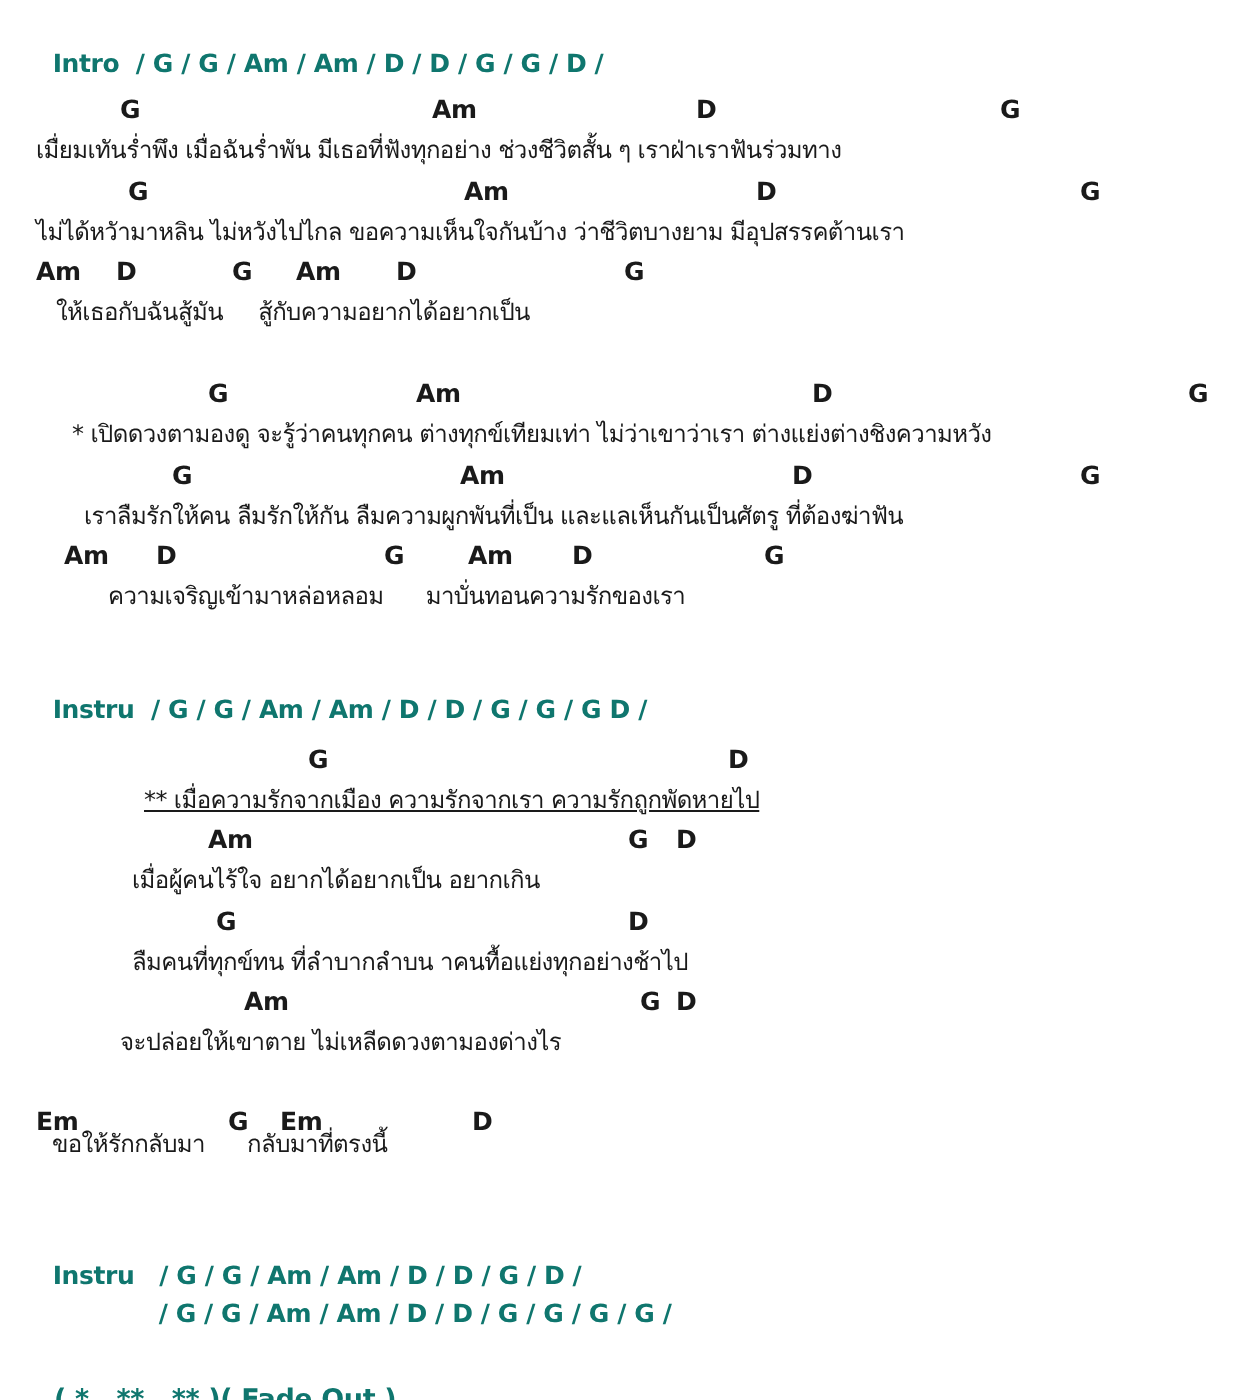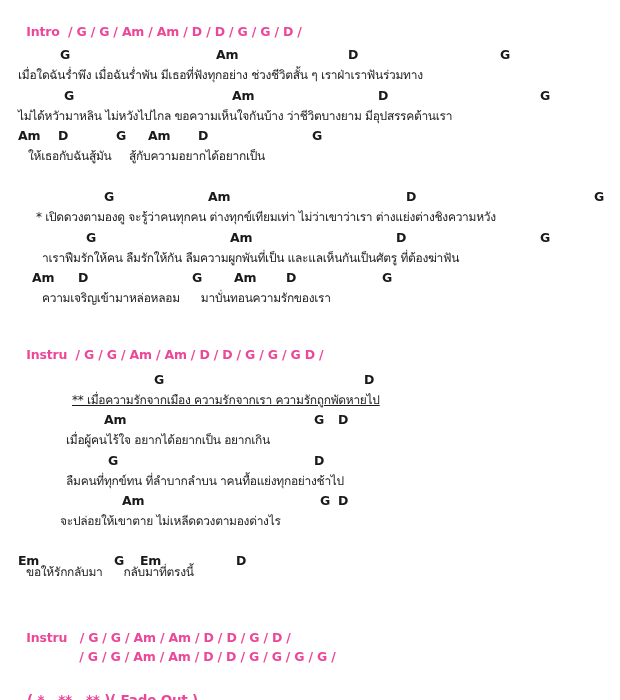--- a/index.html
+++ b/index.html
@@ -13,41 +13,41 @@
   }
   .chord {
     font-family: "DejaVu Sans", sans-serif; font-weight: bold; font-size: 12.5px;
     color: #1a1a1a; letter-spacing: -0.2px;
   }
   .lyric {
     font-family: "DejaVu Sans", sans-serif; font-size: 12px; color: #1a1a1a;
     letter-spacing: -0.3px;
   }
   .section {
-    font-family: "DejaVu Sans", sans-serif; font-weight: bold; font-size: 12.5px; color: #ec4899;
+    font-family: "DejaVu Sans", sans-serif; font-weight: bold; font-size: 12.5px; color: #0f766e;
     letter-spacing: -0.2px;
   }
   .c { position: absolute; top: 0; }
   .row { position: absolute; height: 16px; }
 </style>
 </head>
 <body>
 
 <div class="line section" style="left:18px; top:8px;">
   <span>Intro</span>&nbsp;&nbsp;<span>/ G / G / Am / Am / D / D / G / G / D /</span>
 </div>
 
 <div id="verse1">
     <div class="row chord" style="top: 47px; left: 0px; width: 620px;">
       <span class="c" style="left: 60px;">G</span>
       <span class="c" style="left: 216px;">Am</span>
       <span class="c" style="left: 348px;">D</span>
       <span class="c" style="left: 500px;">G</span>
     </div>
-    <div class="line lyric" style="top: 67px; left: 18px;">เมื่อใดฉันร่ำพึง เมื่อฉันร่ำพัน มีเธอที่ฟังทุกอย่าง ช่วงชีวิตสั้น ๆ เราฝ่าเราฟันร่วมทาง</div>
+    <div class="line lyric" style="top: 67px; left: 18px;">เมื่ยมเทันร่ำพึง เมื่อฉันร่ำพัน มีเธอที่ฟังทุกอย่าง ช่วงชีวิตสั้น ๆ เราฝ่าเราฟันร่วมทาง</div>
     <div class="row chord" style="top: 88px; left: 0px; width: 620px;">
       <span class="c" style="left: 64px;">G</span>
       <span class="c" style="left: 232px;">Am</span>
       <span class="c" style="left: 378px;">D</span>
       <span class="c" style="left: 540px;">G</span>
     </div>
     <div class="line lyric" style="top: 108px; left: 18px;">ไม่ได้หวัามาหลิน ไม่หวังไปไกล ขอความเห็นใจกันบ้าง ว่าชีวิตบางยาม มีอุปสรรคต้านเรา</div>
     <div class="row chord" style="top: 128px; left: 0px; width: 620px;">
       <span class="c" style="left: 18px;">Am</span>
       <span class="c" style="left: 58px;">D</span>
@@ -65,30 +65,30 @@
       <span class="c" style="left: 406px;">D</span>
       <span class="c" style="left: 594px;">G</span>
     </div>
     <div class="line lyric" style="top: 209px; left: 36px;">* เปิดดวงตามองดู จะรู้ว่าคนทุกคน ต่างทุกข์เทียมเท่า ไม่ว่าเขาว่าเรา ต่างแย่งต่างชิงความหวัง</div>
     <div class="row chord" style="top: 230px; left: 0px; width: 620px;">
       <span class="c" style="left: 86px;">G</span>
       <span class="c" style="left: 230px;">Am</span>
       <span class="c" style="left: 396px;">D</span>
       <span class="c" style="left: 540px;">G</span>
     </div>
-    <div class="line lyric" style="top: 250px; left: 42px;">าเราฟืมรักให้คน ลืมรักให้กัน ลืมความผูกพันที่เป็น และแลเห็นกันเป็นศัตรู ที่ต้องฆ่าฟัน</div>
+    <div class="line lyric" style="top: 250px; left: 42px;">เราลืมรักให้คน ลืมรักให้กัน ลืมความผูกพันที่เป็น และแลเห็นกันเป็นศัตรู ที่ต้องฆ่าฟัน</div>
     <div class="row chord" style="top: 270px; left: 0px; width: 620px;">
       <span class="c" style="left: 32px;">Am</span>
       <span class="c" style="left: 78px;">D</span>
       <span class="c" style="left: 192px;">G</span>
       <span class="c" style="left: 234px;">Am</span>
       <span class="c" style="left: 286px;">D</span>
       <span class="c" style="left: 382px;">G</span>
     </div>
-    <div class="line lyric" style="top: 290px; left: 42px;">ความเจริญเข้ามาหล่อหลอม      มาบั่นทอนความรักของเรา</div>
+    <div class="line lyric" style="top: 290px; left: 54px;">ความเจริญเข้ามาหล่อหลอม      มาบั่นทอนความรักของเรา</div>
   </div>
 
 <div class="line section" style="left:18px; top:331px;">
   <span>Instru</span>&nbsp;&nbsp;<span>/ G / G / Am / Am / D / D / G / G / G D /</span>
 </div>
 
 <div id="chorus2">
     <div class="row chord" style="top: 372px; left: 0px; width: 620px;">
       <span class="c" style="left: 154px;">G</span>
       <span class="c" style="left: 364px;">D</span>

